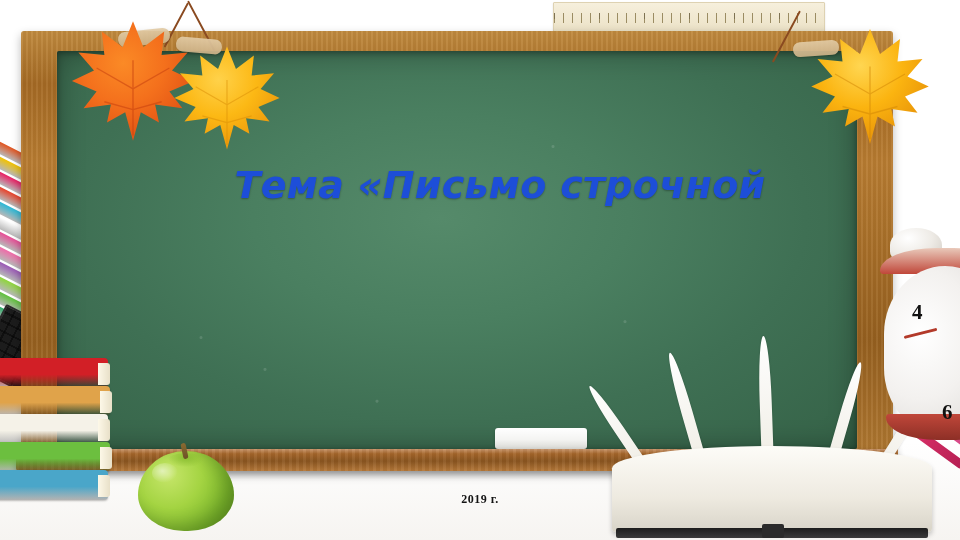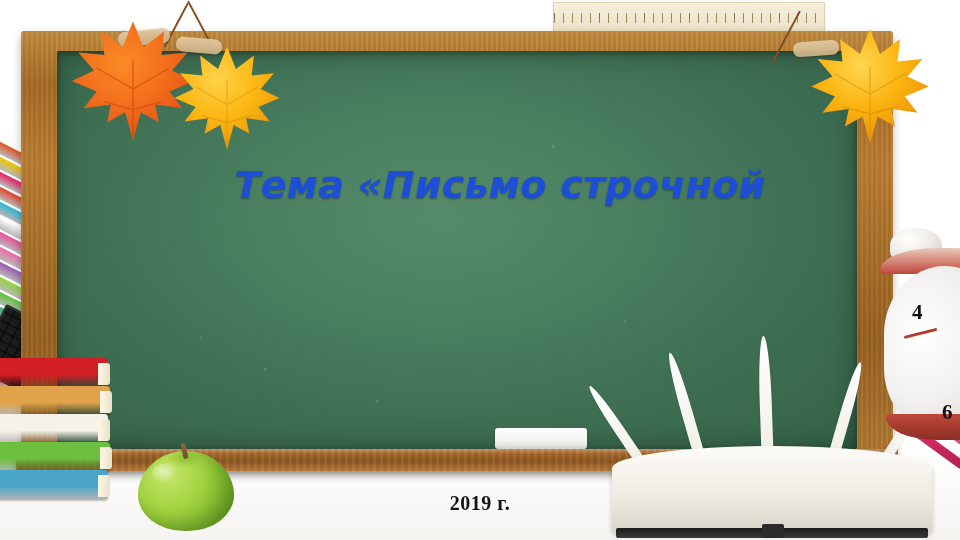--- a/index.html
+++ b/index.html
@@ -179,21 +179,21 @@
     color:#ffffff;
     font-family:"Liberation Serif","DejaVu Serif",serif;
     font-weight:bold;font-size:17px;letter-spacing:.6px;
     text-shadow:0 1px 2px rgba(0,0,0,.28);
   }
   .year{
     position:absolute;left:330px;top:492px;width:300px;
     text-align:center;
     color:#141414;
     font-family:"Liberation Serif","DejaVu Serif",serif;
-    font-weight:bold;font-size:20px;letter-spacing:.5px;
+    font-weight:bold;font-size:12px;letter-spacing:.5px;
   }
 
   
   .openbook{position:absolute;left:612px;top:336px;width:320px;height:204px;}
   .ob-block{
     position:absolute;left:0;top:110px;width:320px;height:86px;
     background:linear-gradient(180deg,#fdfcf8 0%,#eeeae0 60%,#d8d4c8 100%);
     border-radius:50% 50% 4px 4px / 26% 26% 4px 4px;
     box-shadow:0 3px 5px rgba(0,0,0,.22);
   }

